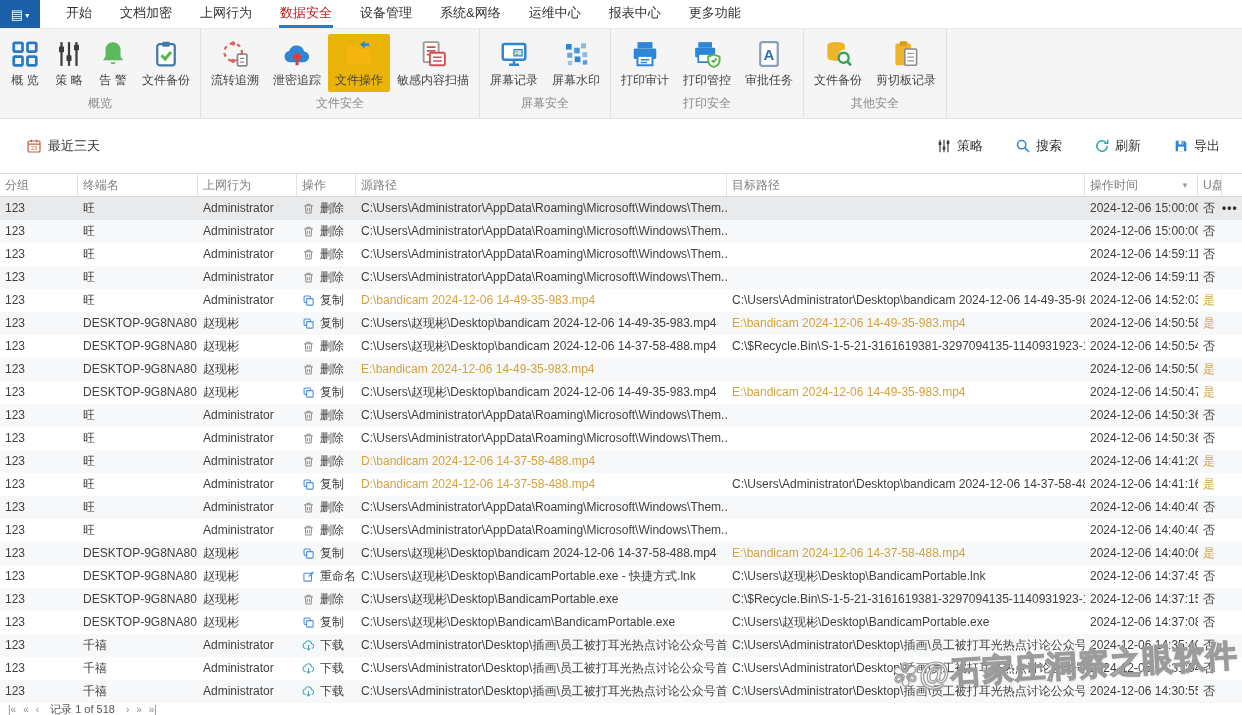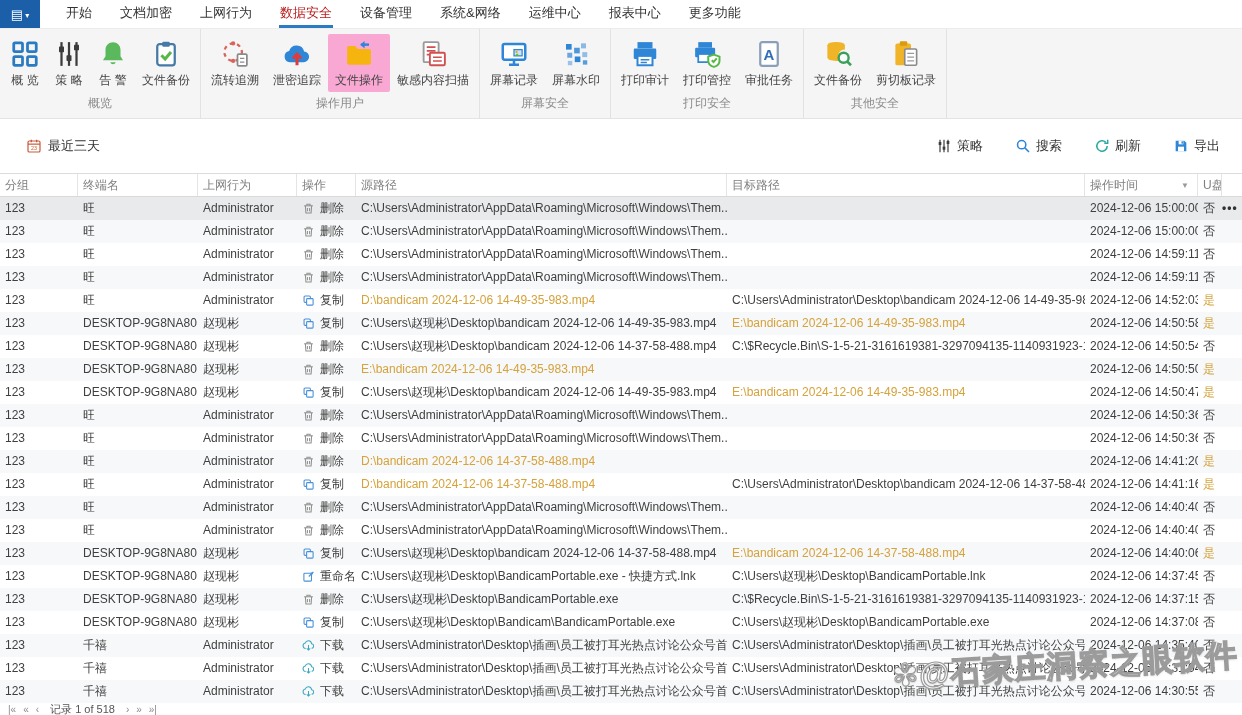--- a/index.html
+++ b/index.html
@@ -12,21 +12,21 @@
   .app-btn .caret{font-size:8px;margin-top:2px;}
   .menu-items{display:flex;align-items:stretch;margin-left:12px;}
   .menu-item{padding:0 14px;line-height:26px;font-size:13px;color:#333;position:relative;cursor:pointer;white-space:nowrap;}
   .menu-item.selected{color:#b91c1c;}
   .menu-item.selected::after{content:"";position:absolute;left:13px;right:13px;bottom:0;height:3px;background:#2b7bc2;}
   
   .ribbon{height:90px;background:#f5f5f6;border-bottom:1px solid #e3e3e3;display:flex;align-items:stretch;box-sizing:border-box;}
   .ribbon-group{display:flex;flex-direction:column;border-right:1px solid #e2e2e3;padding:0 3px;}
   .rg-tools{display:flex;flex:1;align-items:flex-start;padding-top:5px;}
   .tool{display:flex;flex-direction:column;align-items:center;padding:5px 7px 3px;border-radius:2px;cursor:pointer;}
-  .tool.selected{background:#f9a8d4;}
+  .tool.selected{background:#eab308;}
   .t-icon{width:30px;height:30px;margin-bottom:3px;}
   .t-icon svg{width:100%;height:100%;}
   .t-label{font-size:12px;color:#444;white-space:nowrap;}
   .group-label{text-align:center;font-size:12px;color:#8a8a8a;padding:2px 0 6px;}
   
   .toolbar{height:54px;display:flex;align-items:center;justify-content:space-between;padding:0 16px 0 20px;background:#fff;box-sizing:border-box;}
   .date-filter{display:flex;align-items:center;gap:6px;background:none;border:none;font-size:13px;color:#333;cursor:pointer;font-family:inherit;}
   .cal-icon{width:16px;height:16px;display:inline-block;}
   .cal-icon svg{width:100%;height:100%;}
   .toolbar-actions{display:flex;gap:20px;}
@@ -158,21 +158,21 @@
           <div class="tool">
             <span class="t-icon"><svg viewBox="0 0 24 24" xmlns="http://www.w3.org/2000/svg">
                 <rect x="4.5" y="2.5" width="12" height="16" rx="1" fill="#fff" stroke="#9a9a9a" stroke-width="1.5"></rect>
                 <path d="M7 6.5h7M7 9.5h7M7 12.5h7" stroke="#d05050" stroke-width="1.4"></path>
                 <rect x="9.5" y="11" width="12" height="10" rx="1" fill="#fff" stroke="#d05050" stroke-width="1.5"></rect>
                 <path d="M12 14.5h7M12 17.5h7" stroke="#d05050" stroke-width="1.2"></path>
               </svg></span>
             <span class="t-label">敏感内容扫描</span>
           </div>
         </div>
-        <div class="group-label">操作用户</div>
+        <div class="group-label">文件安全</div>
       </div>
       <div class="ribbon-group">
         <div class="rg-tools">
           <div class="tool">
             <span class="t-icon"><svg viewBox="0 0 24 24" xmlns="http://www.w3.org/2000/svg">
                 <rect x="3" y="4" width="18" height="12.5" rx="1.5" fill="#fff" stroke="#2f86d6" stroke-width="2"></rect>
                 <rect x="12" y="8.5" width="6.5" height="5" fill="#cfe3f5" stroke="#2f86d6" stroke-width="1"></rect>
                 <circle cx="14" cy="10.3" r="0.9" fill="#f0a500"></circle>
                 <path d="M12.5 13.5l2-2 2 2z" fill="#57b847"></path>
                 <path d="M8 20.5h8M12 16.5v4" stroke="#2f86d6" stroke-width="2"></path>

